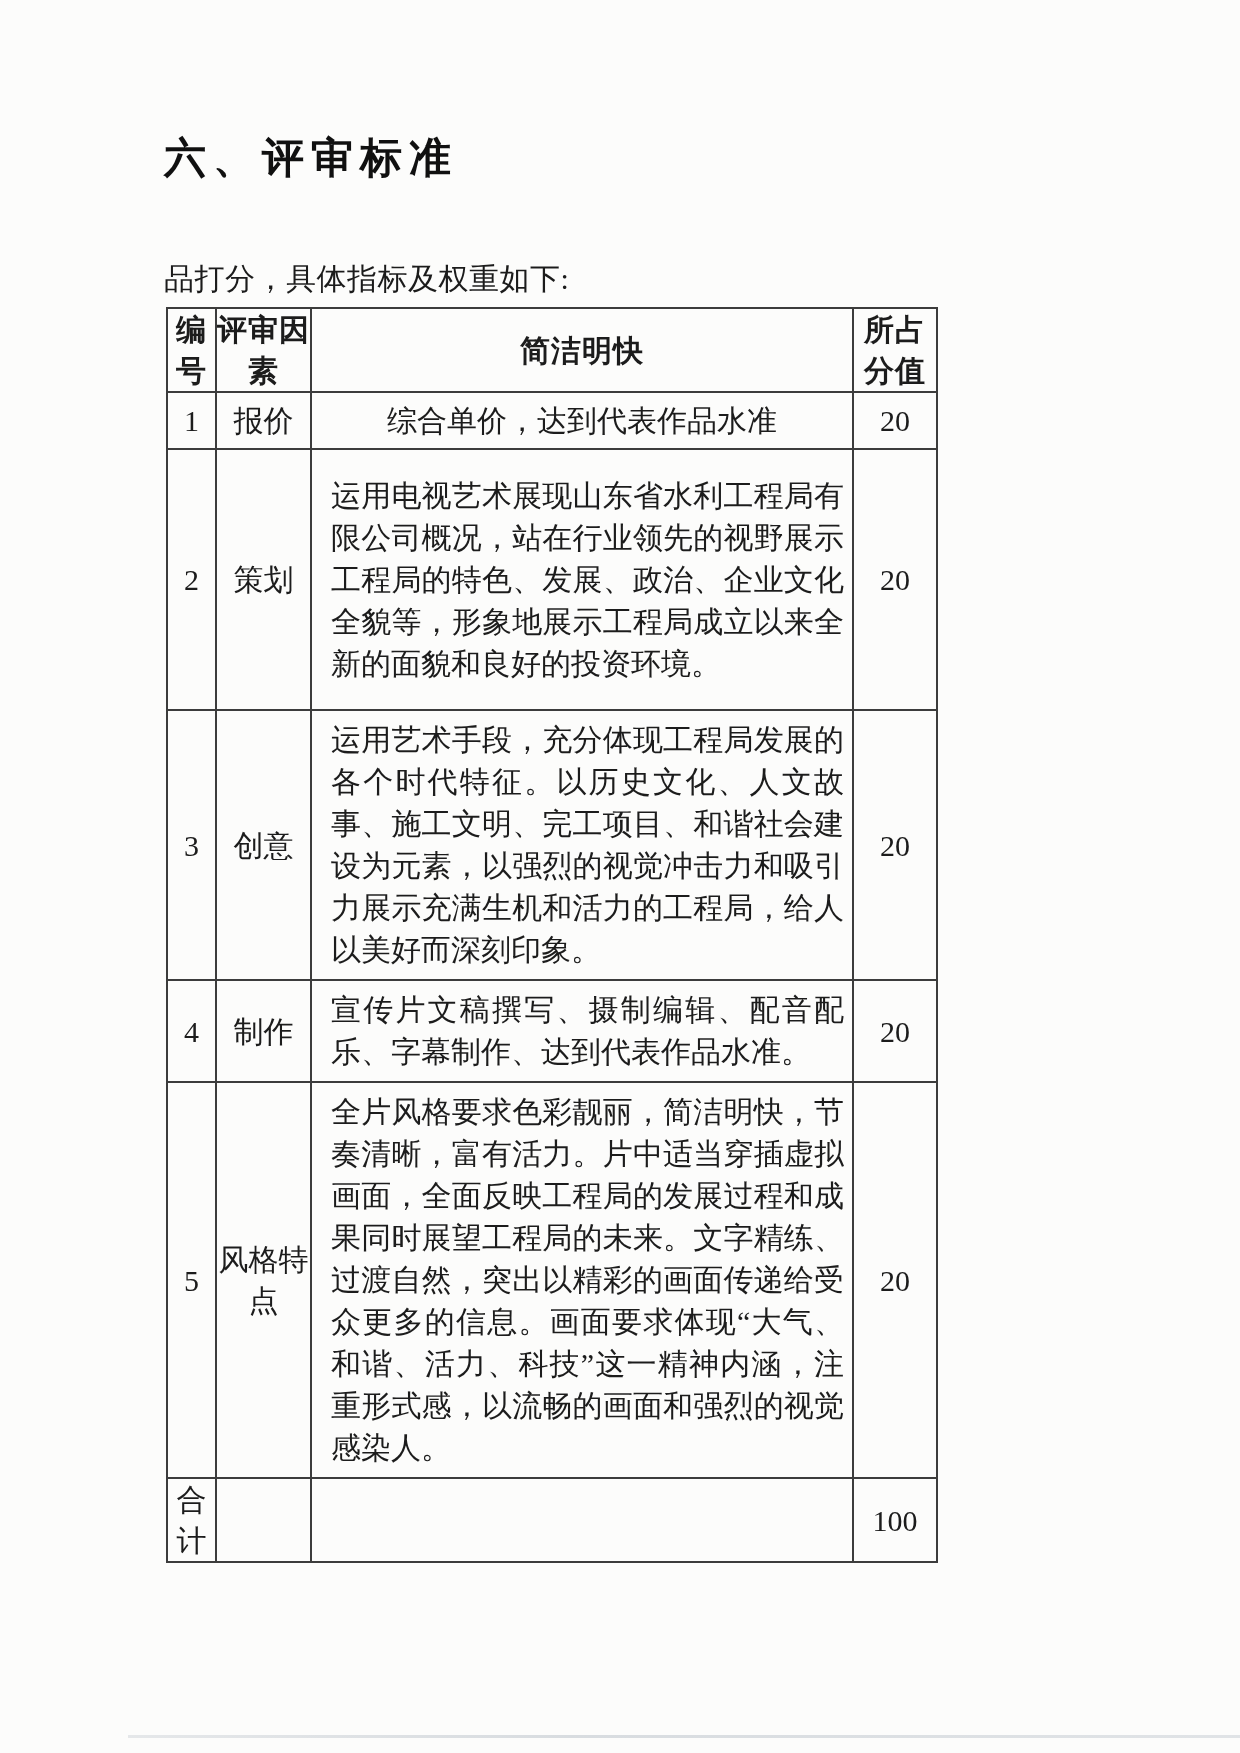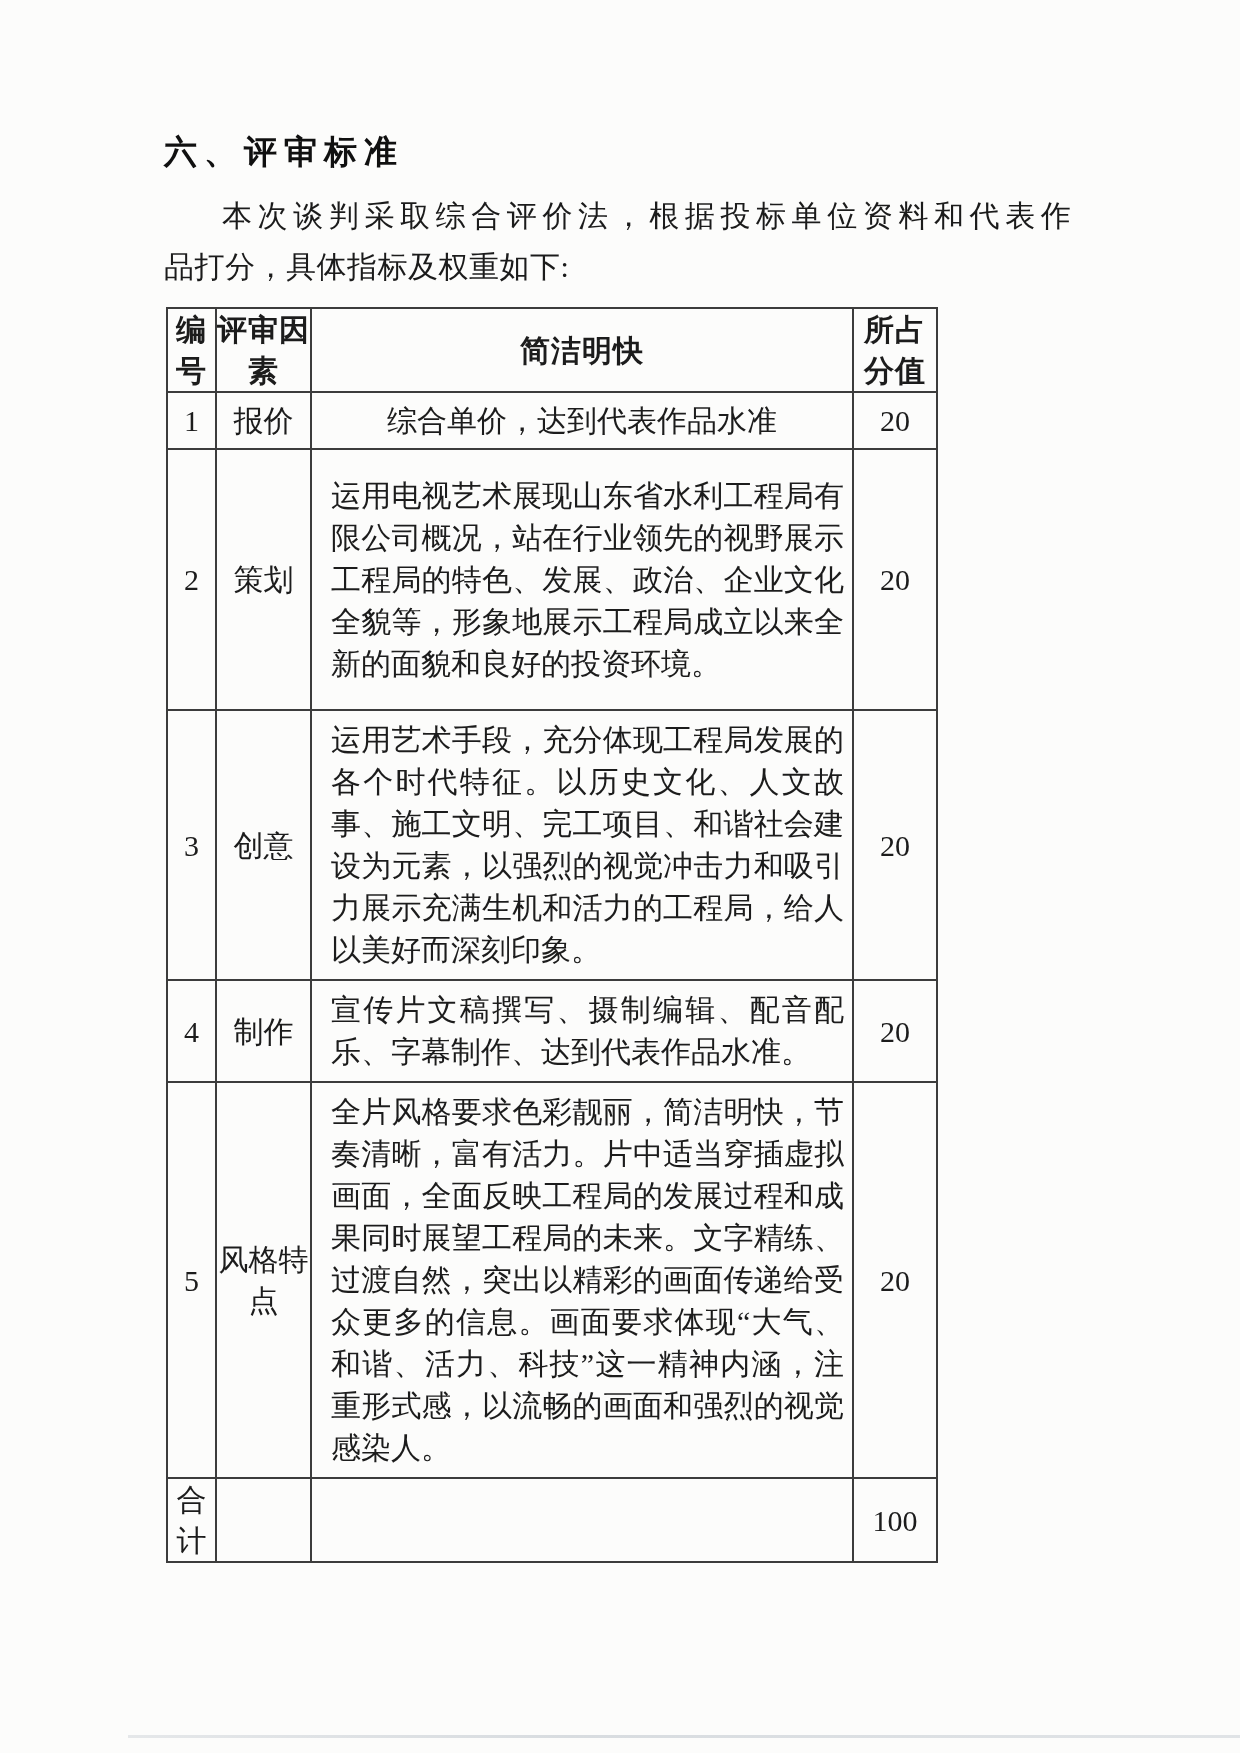--- a/index.html
+++ b/index.html
@@ -11,26 +11,26 @@
     color:#1c1c1c;
     overflow:hidden;
   }
   .page {
     position:absolute; inset:0;
     background:#fcfcfb;
   }
   .heading {
     position:absolute; left:164px; top:130px;
     font-family:"Liberation Sans","DejaVu Sans",sans-serif;
-    font-weight:bold; font-size:33px; letter-spacing:7px;
+    font-weight:bold; font-size:42px; letter-spacing:7px;
     color:#101010; white-space:nowrap;
   }
   .intro-line { position:absolute; font-size:30px; color:#1b1b1b; white-space:nowrap; }
   .intro-line.l1 { left:222px; top:196px; letter-spacing:5.6px; }
-  .intro-line.l2 { left:164px; top:247px; letter-spacing:0.5px; }
+  .intro-line.l2 { left:164px; top:259px; letter-spacing:0.5px; }
 
   table.eval {
     position:absolute; left:166px; top:307px;
     width:770px; border-collapse:collapse; table-layout:fixed;
   }
   .eval th, .eval td {
     border:2px solid #3c3c3c;
     font-size:30px; color:#1c1c1c;
     vertical-align:middle;
     overflow:hidden;
@@ -61,21 +61,20 @@
     opacity:.8;
   }
 </style>
 </head>
 <body>
 
 <div class="page">
 
   <div class="heading">六、评审标准</div>
 
-  <div class="intro-line l1">本次谈判采取综合评价法，根据投标单位资料和代表作</div>
   <div class="intro-line l2">品打分，具体指标及权重如下:</div>
 
   <table class="eval">
     <colgroup>
       <col style="width:49px">
       <col style="width:95px">
       <col style="width:542px">
       <col style="width:84px">
     </colgroup>
     <tbody>

